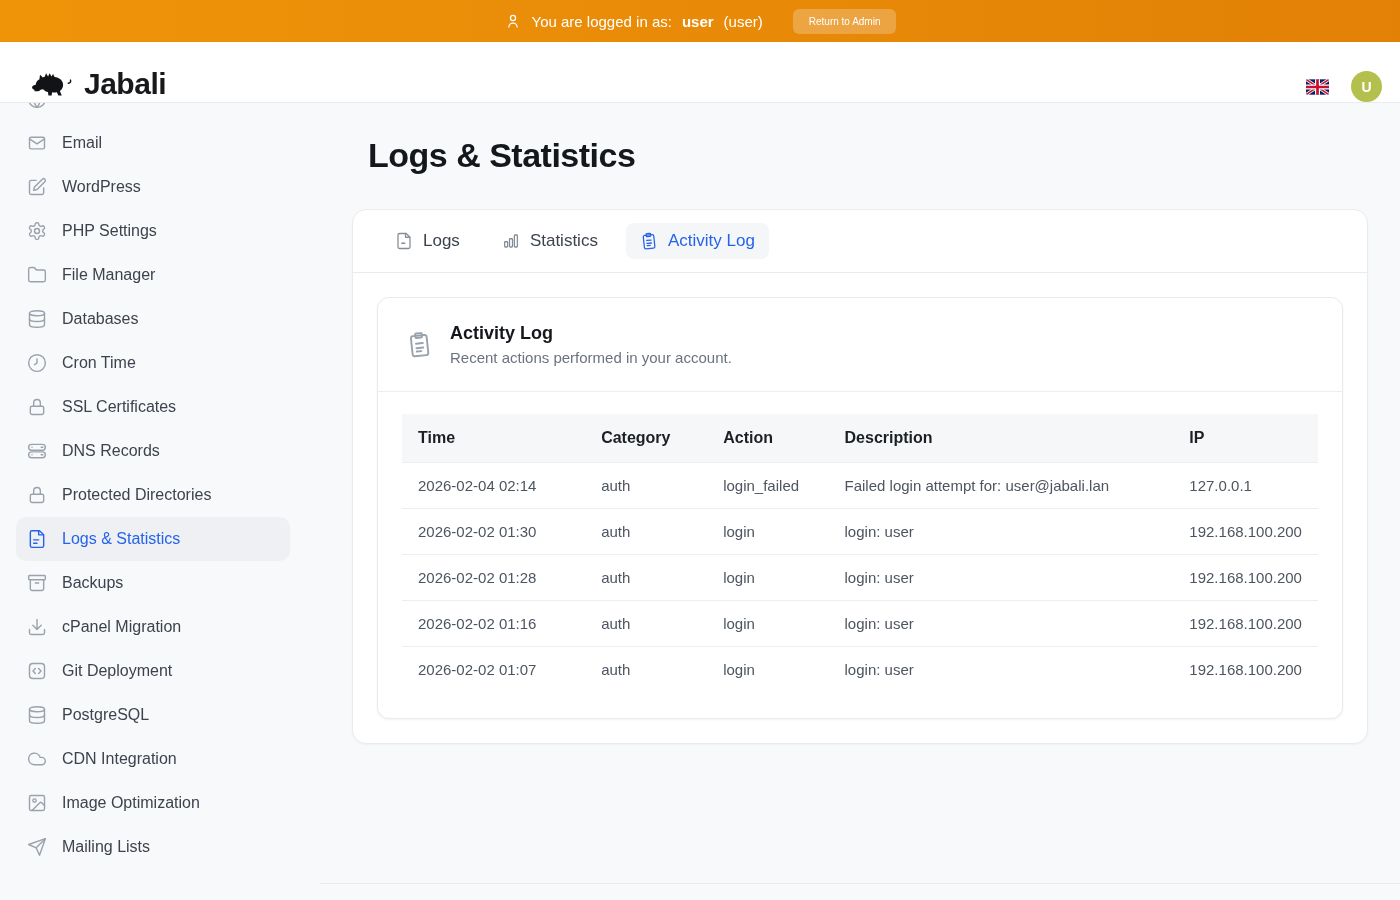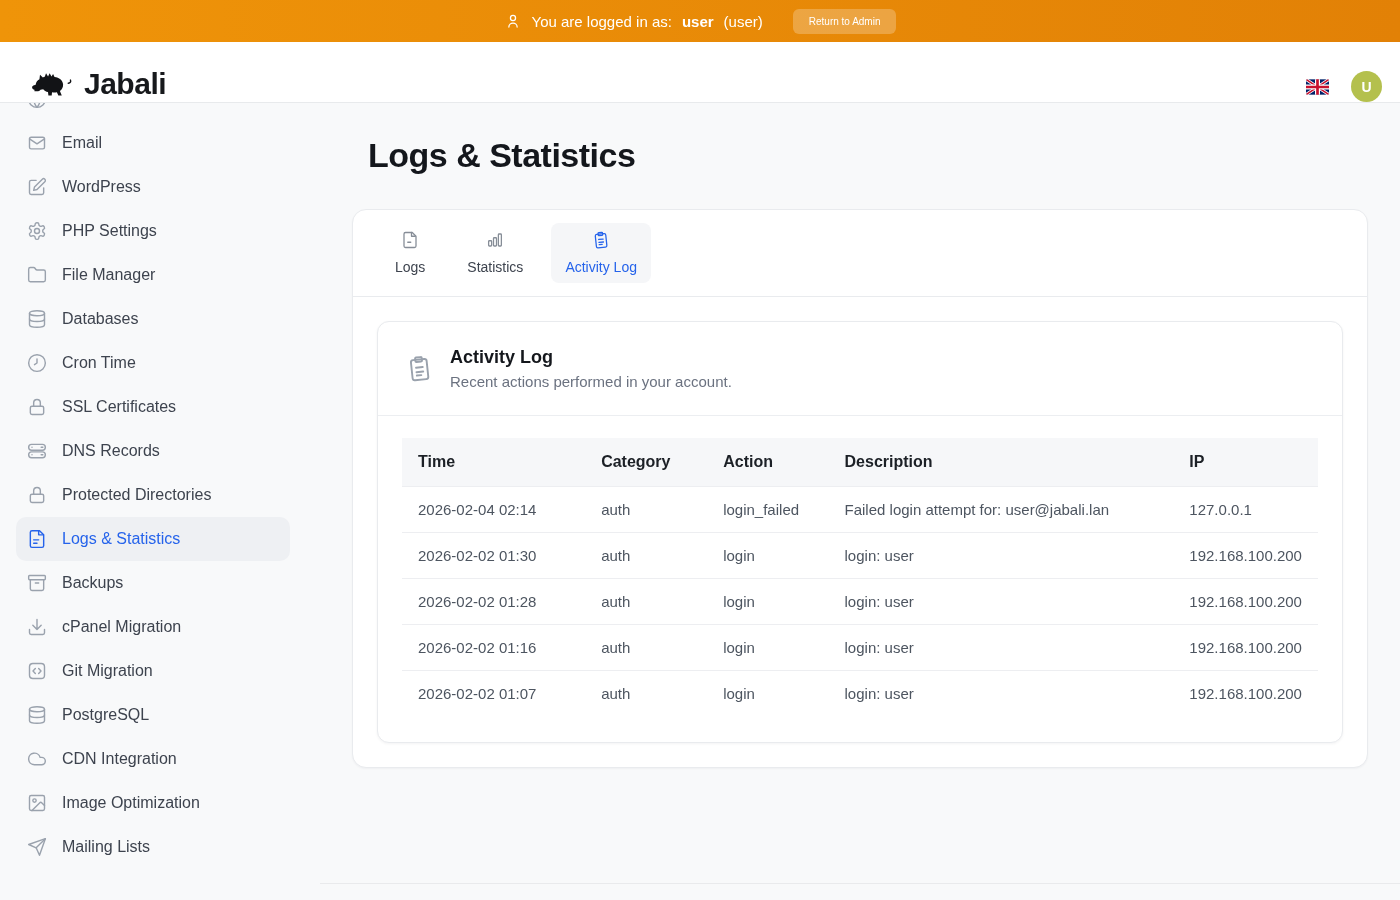--- a/index.html
+++ b/index.html
@@ -53,21 +53,21 @@
   .main { flex:1; padding:0 32px; position:relative; }
   .page-title { margin:33px 0 0 16px; font-size:34px; font-weight:800; letter-spacing:-.5px; color:#14171c; }
 
   .outer-card {
     margin-top:34px; background:#fff; border:1px solid #e9ebee; border-radius:14px;
     box-shadow:0 1px 2px rgba(16,24,40,.04);
   }
   .tabs { display:flex; gap:14px; padding:13px 28px; border-bottom:1px solid #e9ebee; }
   .tab {
     display:flex; align-items:center; gap:10px; padding:8px 14px; border-radius:8px;
-    background:transparent; border:none; font-family:inherit; font-size:14px; color:#3d434e; cursor:pointer;flex-direction:column;
+    background:transparent; border:none; font-family:inherit; font-size:17px; color:#3d434e; cursor:pointer;
   }
   .tab .ti { color:#868d97; width:18px; height:18px; }
   .tab.active { background:#f5f6f8; color:#2563eb; }
   .tab.active .ti { color:#2563eb; }
 
   .outer-body { padding:24px; }
   .inner-card { border:1px solid #e9ebee; border-radius:12px; background:#fff; box-shadow:0 1px 3px rgba(16,24,40,.05); }
   .panel-head { display:flex; align-items:center; gap:17px; padding:25px 28px; border-bottom:1px solid #eceef1; }
   .panel-head .pi { color:#9aa2ad; width:27px; height:27px; transform:rotate(-6deg); }
   .panel-title { font-size:18px; font-weight:700; color:#14171c; }
@@ -250,21 +250,21 @@
         </span>
       <span>cPanel Migration</span>
     </div>
     <div class="side-item">
       <span class="si">
           <svg class="ico" width="20" height="20" viewBox="0 0 24 24">
             <rect x="3" y="3" width="18" height="18" rx="4"></rect>
             <path d="m10 9-2.8 3L10 15M14 9l2.8 3L14 15"></path>
           </svg>
         </span>
-      <span>Git Migration</span>
+      <span>Git Deployment</span>
     </div>
     <div class="side-item">
       <span class="si">
           <svg class="ico" width="20" height="20" viewBox="0 0 24 24">
             <ellipse cx="12" cy="5" rx="9" ry="3"></ellipse>
             <path d="M3 5v14a9 3 0 0 0 18 0V5"></path>
             <path d="M3 12a9 3 0 0 0 18 0"></path>
           </svg>
         </span>
       <span>PostgreSQL</span>

